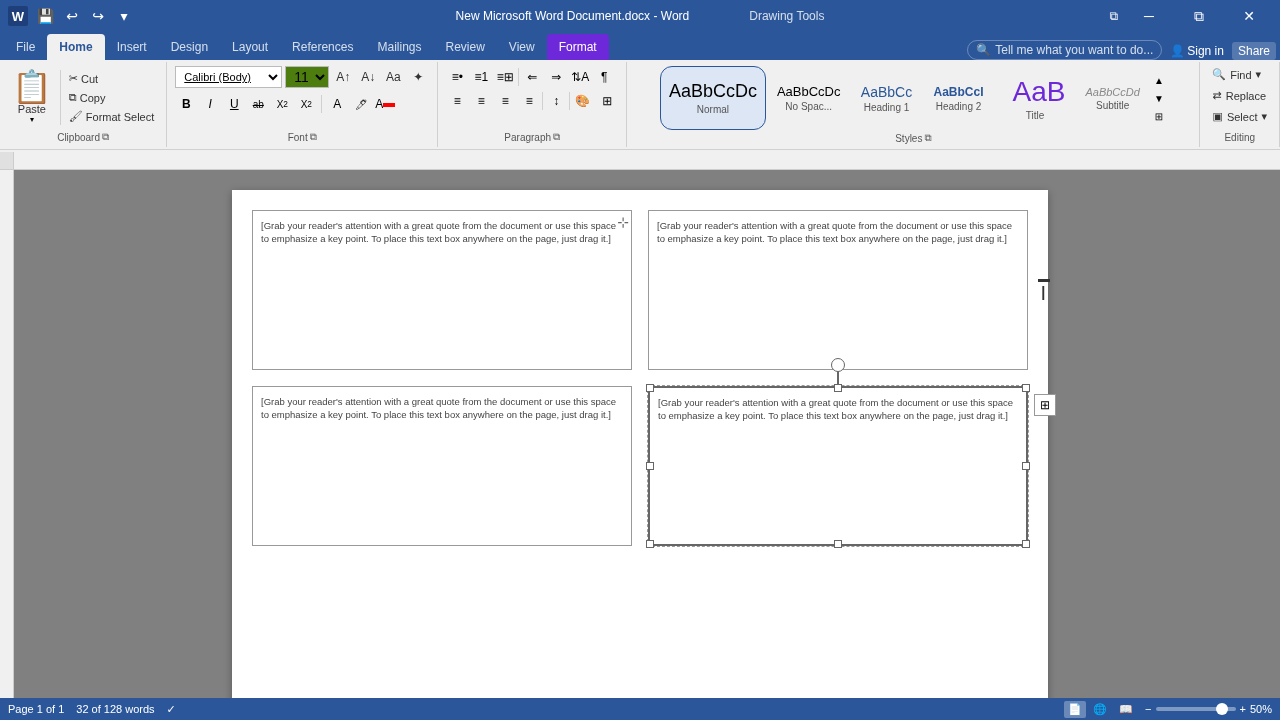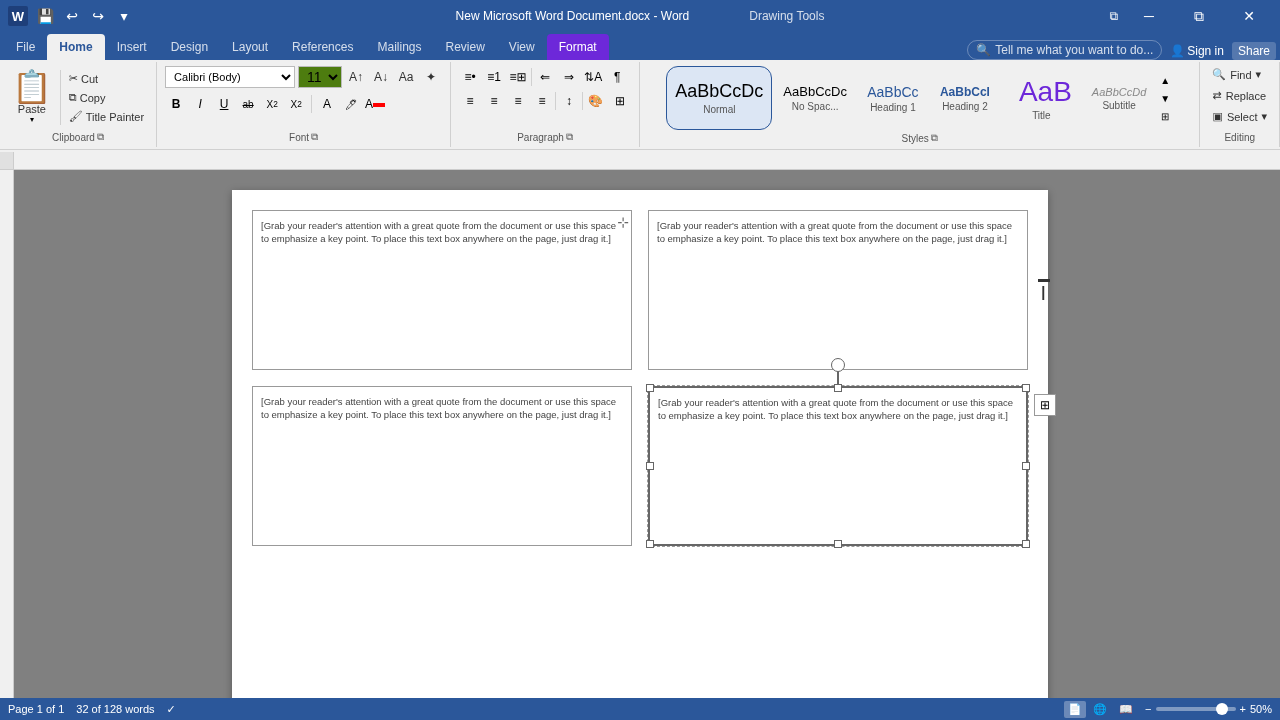--- a/index.html
+++ b/index.html
@@ -103,21 +103,22 @@
     }
 
     
     .font-row { display: flex; align-items: center; gap: 3px; margin-bottom: 3px; }
     .font-select {
       border: 1px solid #bbb;
       background: white;
       padding: 1px 4px;
       font-size: 11px;
       height: 22px;
-      width: 130px;
+      width: 107px;
+      text-decoration: underline;
     }
     .size-select {
       border: 1px solid #bbb;
       background: #4d7c0f;
       padding: 1px 4px;
       font-size: 14px;
       height: 22px;
       width: 44px;
     }
     .icon-btn {
@@ -350,21 +351,21 @@
         <div class="small-btn">
           <span>✂</span>
           <span>Cut</span>
         </div>
         <div class="small-btn">
           <span>⧉</span>
           <span>Copy</span>
         </div>
         <div class="small-btn">
           <span>🖌</span>
-          <span>Title Painter</span>
+          <span>Format Select</span>
         </div>
       </div>
     </div>
     <div class="ribbon-group-label">
       <span>Clipboard</span>
       <span style="cursor:pointer;">⧉</span>
     </div>
   </div>
 
   <div class="ribbon-group" style="min-width:200px;">

